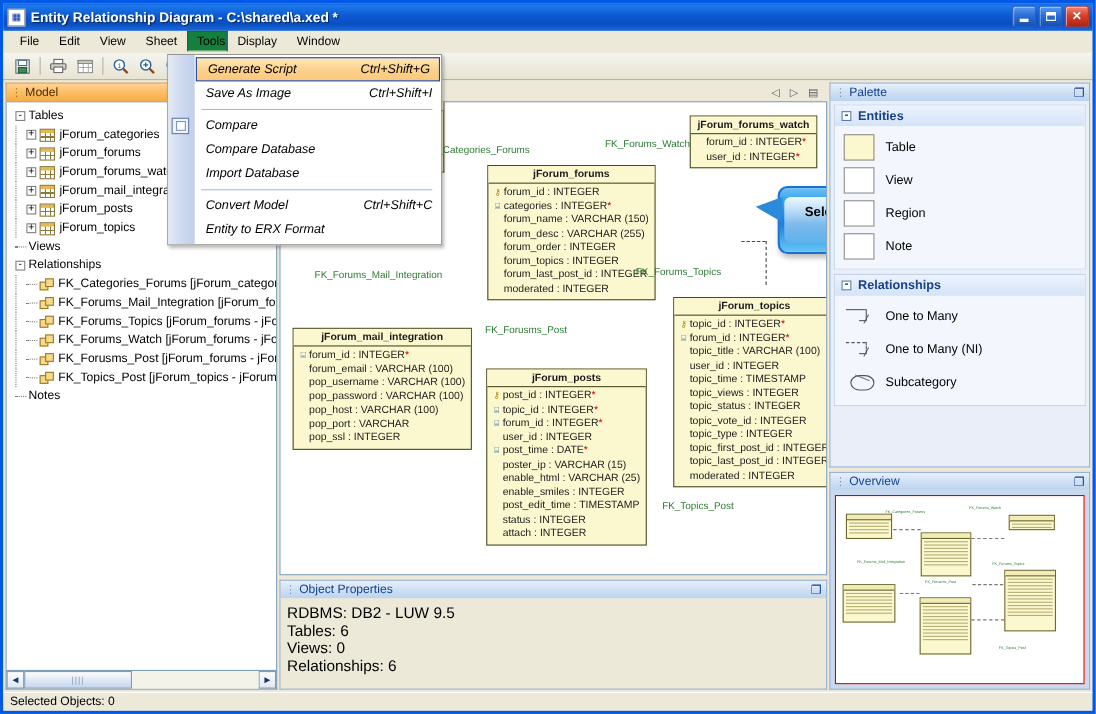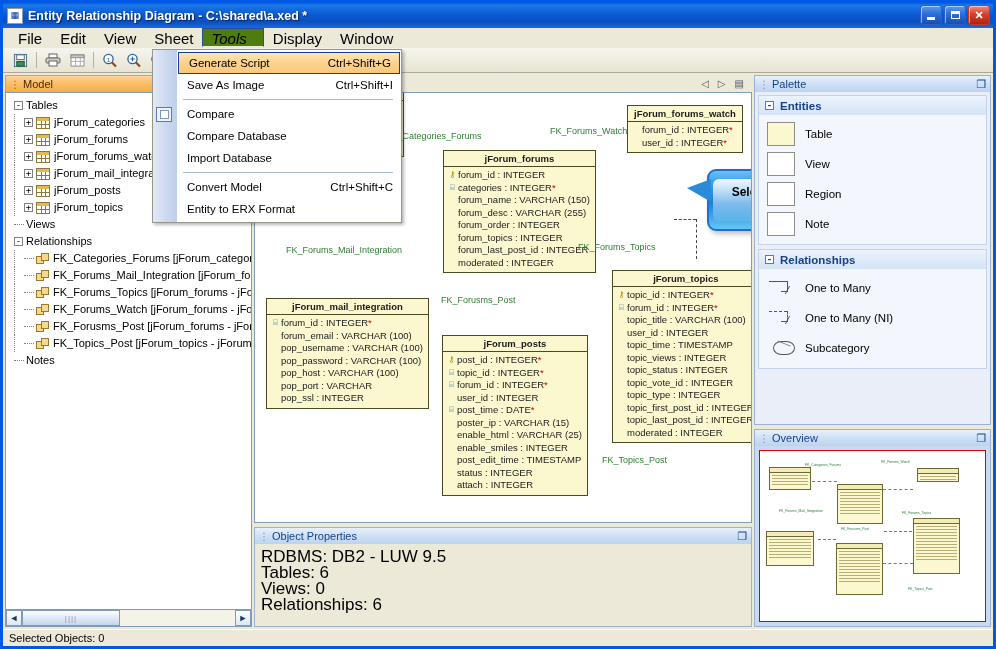--- a/index.html
+++ b/index.html
@@ -49,27 +49,27 @@
   .tb-btn .glyph-min { width:8px;height:3px;background:#fff; margin-top:6px; }
   .tb-btn .glyph-max { width:9px;height:8px;border:1.5px solid #fff;border-top-width:3px; }
 
   
   .menubar {
     height:20px; flex:0 0 20px; background:#ece9d8;
     display:flex; align-items:stretch; padding-left:6px;
     border-bottom:1px solid #ece9d8;
   }
   .menubar .mi {
-    padding:2px 9px 0 9px; font-size:15px; color:#000; line-height:17px;
+    padding:2px 9px 0 9px; font-size:11px; color:#000; line-height:17px;
     white-space:nowrap;
   }
   .menubar .mi.open {
-    background:#4d7c0f; border:1px solid #2b4c9b; border-bottom-color:#ece9d8;
-    padding-top:1px; padding-left:8px; padding-right:16px;
-    position:relative; z-index:60;font-style:italic;
+    background:#15803d; border:1px solid #2b4c9b; border-bottom-color:#ece9d8;
+    padding-top:1px; padding-left:8px; padding-right:1px;
+    position:relative; z-index:60;
   }
 
   
   .toolbar {
     height:25px; flex:0 0 25px;
     background:linear-gradient(180deg,#f6f5ee,#e7e4d3);
     border-bottom:1px solid #aca899;
     display:flex; align-items:center; gap:2px; padding-left:6px;
   }
   .tool {
@@ -198,21 +198,21 @@
   }
   .callout .inner{
     background:linear-gradient(180deg,rgba(255,255,255,.92),rgba(190,225,250,.6) 60%,rgba(120,190,240,.35));
     border-radius:6px; padding:6px 8px; margin:3px; width:calc(100% - 8px);
   }
 
   
   .objprops { height:100px; flex:0 0 100px; margin-top:4px; display:flex; flex-direction:column; }
   .op-body {
     flex:1 1 auto; background:#ece9d8; border:1px solid #9ab3d5; border-top:none;
-    padding:5px 6px; line-height:16px; font-size:17px; color:#000;
+    padding:5px 6px; line-height:16px; font-size:14px; color:#000;
   }
 
   
   .rightpane { width:237px; flex:0 0 237px; display:flex; flex-direction:column; }
   .palette { flex:0 0 350px; display:flex; flex-direction:column; }
   .pal-body { flex:1 1 auto; background:#e9eef8; border:1px solid #9ab3d5; border-top:none; padding:3px; }
   .pal-group { background:#fff; border:1px solid #c4d3ea; margin-bottom:4px; }
   .pg-hd {
     height:19px;display:flex;align-items:center;gap:6px;padding:0 6px;
     background:linear-gradient(180deg,#ecf3fd,#d4e3f7);
@@ -267,21 +267,21 @@
   .dd-gutter{
     width:24px;flex:0 0 24px;
     background:linear-gradient(90deg,#e3e9f5 0%,#ccd9ef 55%,#bfd0ea 100%);
     position:relative;
   }
   .dd-gutter .gicon{
     position:absolute; left:3px; top:57px; width:16px;height:15px;
     border:1px solid #5b7aa8; background:#eef3fb;
   }
   .dd-gutter .gicon:before{content:"";position:absolute;left:3px;top:2px;right:2px;bottom:2px;border:1px solid #7d97bf;background:#fff;}
-  .dd-items{flex:1 1 auto;padding:2px 0;}
+  .dd-items{flex:1 1 auto;padding:2px 0;font-style:italic;}
   .dd-item{
     display:flex;align-items:center;height:22px;padding:0 8px 0 10px;font-size:11.5px;color:#000;
   }
   .dd-item .k{margin-left:auto;padding-left:16px;}
   .dd-item.sel{
     background:linear-gradient(180deg,#ffe7b3,#fcd08a 55%,#fbc97c);
     border:1px solid #1c3f94; margin:0 1px; height:22px;
   }
   .dd-sep{height:1px;background:#a8bcd8;margin:3px 8px 3px 6px;}
 </style>

